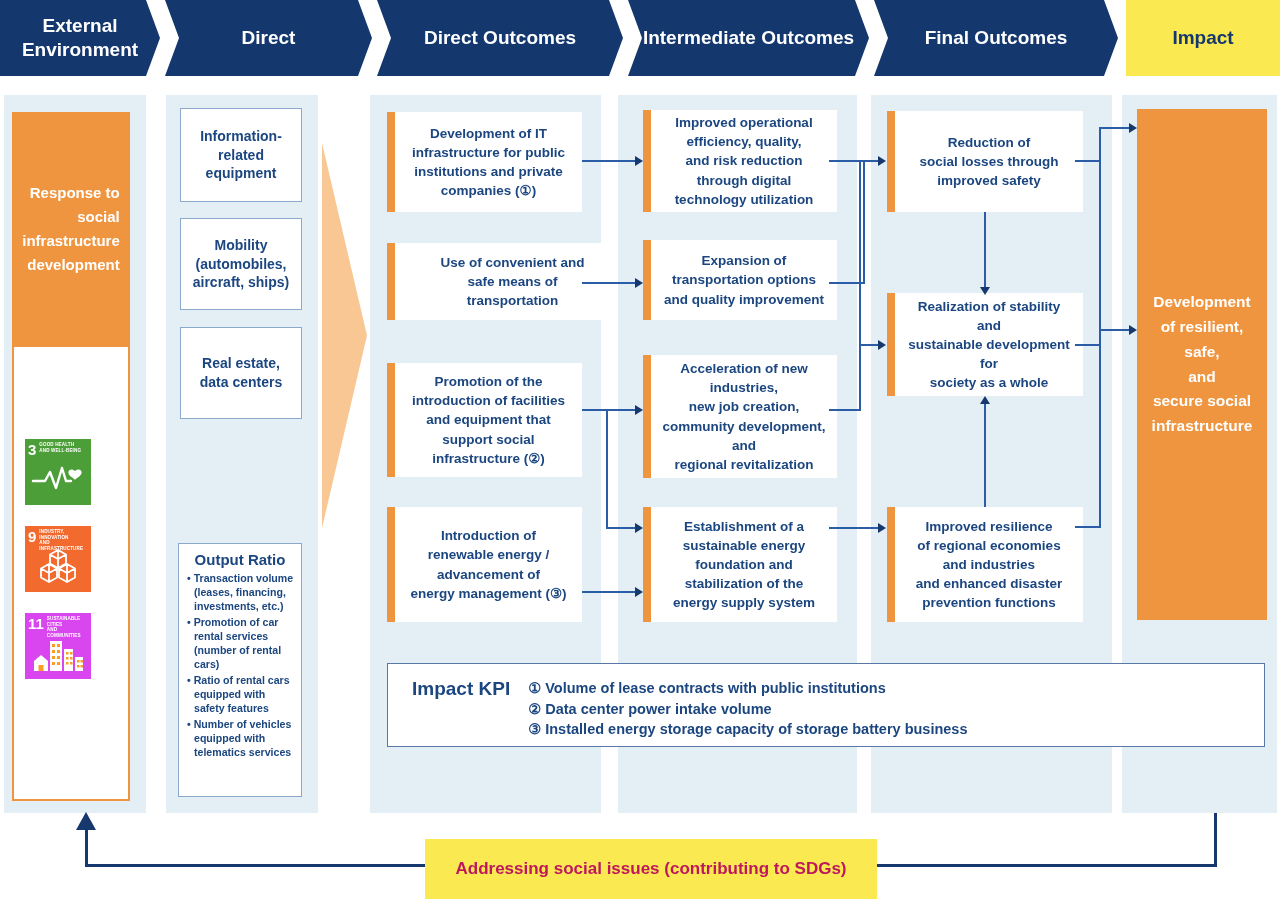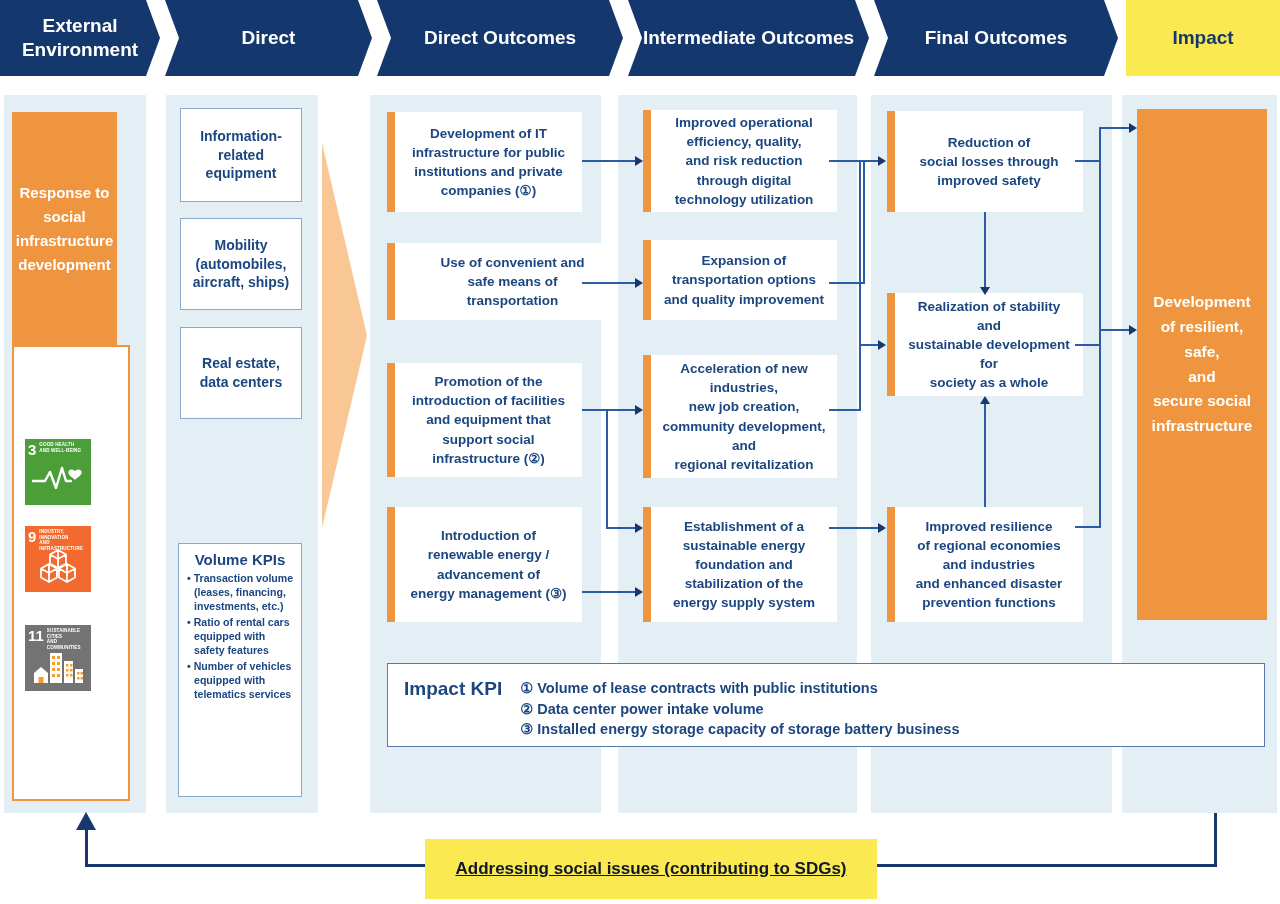--- a/index.html
+++ b/index.html
@@ -36,27 +36,27 @@
   
   .kpibox{position:absolute;left:178px;top:543px;width:124px;height:254px;background:#fff;
         border:1px solid #8BA9CC;box-sizing:border-box;color:#1B4680;}
   .kpibox h4{margin:7px 4px 4px;text-align:center;font-size:15px;font-weight:700;}
   .kpibox ul{margin:0;padding:0 4px 0 8px;list-style:none;}
   .kpibox li{font-size:10.6px;font-weight:600;line-height:1.32;margin-bottom:2px;text-indent:-7px;padding-left:7px;}
   .kpibox li::before{content:"\2022\00a0";}
   
   .impactkpi{position:absolute;left:387px;top:663px;width:878px;height:84px;background:#fff;
         border:1.5px solid #5878A8;box-sizing:border-box;display:flex;gap:18px;
-        padding:14px 0 0 16px;color:#1B4680;}
+        padding:14px 0 0 24px;color:#1B4680;}
   .impactkpi .ttl{font-size:19px;font-weight:700;}
   .impactkpi .itm{font-size:14.5px;font-weight:600;line-height:1.42;}
   
   .banner{position:absolute;left:425px;top:839px;width:452px;height:60px;background:#FAE951;
-        color:#0f172a;display:flex;align-items:center;justify-content:center;
-        font-size:17px;font-weight:700;z-index:5;text-decoration:underline;}
+        color:#be185d;display:flex;align-items:center;justify-content:center;
+        font-size:17px;font-weight:700;z-index:5;}
   
   .h{position:absolute;height:2px;background:#2B5CA6;}
   .v{position:absolute;width:2px;background:#2B5CA6;}
   .h3{position:absolute;height:3px;background:#16386F;}
   .v3{position:absolute;width:3px;background:#16386F;}
   .ar{position:absolute;width:0;height:0;border-top:5px solid transparent;
       border-bottom:5px solid transparent;border-left:8px solid #16386F;}
   .ad{position:absolute;width:0;height:0;border-left:5px solid transparent;
       border-right:5px solid transparent;border-top:8px solid #16386F;}
   .au{position:absolute;width:0;height:0;border-left:5px solid transparent;
@@ -89,21 +89,21 @@
   <div class="chev" style="left:628px;width:241px;">
       <span>Intermediate Outcomes</span>
     </div>
   <div class="chev" style="left:874px;width:244px;">
       <span>Final Outcomes</span>
     </div>
   <div class="chev impact" style="left:1126px;width:154px;">
       <span>Impact</span>
     </div>
 
-  <div class="orangebox pre" style="left:12px;top:112px;width:105px;height:233px;">Response to
+  <div class="orangebox pre" style="left:12px;top:112px;width:118px;height:233px;text-align:right;">Response to
 social
 infrastructure
 development</div>
   <div class="sdgwrap"></div>
 
   <div class="sdg" style="top:439px;background:#4C9F38;">
     <div class="sdg-head">
       <span class="sdg-num">3</span>
       <span class="sdg-label pre">GOOD HEALTH
 AND WELL-BEING</span>
@@ -122,21 +122,21 @@
     </div>
     <svg width="54" height="38" viewBox="0 0 54 38">
       <g stroke="#fff" stroke-width="1.8" fill="none" stroke-linejoin="round">
         <path d="M27 2 l8 4.5 v9 l-8 4.5 l-8 -4.5 v-9 z M27 2 v9 M19 6.5 l8 4.5 l8 -4.5 M27 11 v9"></path>
         <path d="M18 16 l8 4.5 v9 l-8 4.5 l-8 -4.5 v-9 z M18 16 v9 M10 20.5 l8 4.5 l8 -4.5 M18 25 v9"></path>
         <path d="M36 16 l8 4.5 v9 l-8 4.5 l-8 -4.5 v-9 z M36 16 v9 M28 20.5 l8 4.5 l8 -4.5 M36 25 v9"></path>
       </g>
     </svg>
   </div>
 
-  <div class="sdg" style="top:613px;background:#737373;margin-top:12px;">
+  <div class="sdg" style="top:613px;background:#d946ef;">
     <div class="sdg-head">
       <span class="sdg-num">11</span>
       <span class="sdg-label pre">SUSTAINABLE CITIES
 AND COMMUNITIES</span>
     </div>
     <svg width="54" height="38" viewBox="0 0 54 38">
       <g fill="#fff">
         <path d="M3 26 l7 -6 l7 6 v10 h-14 z"></path>
         <rect x="7.5" y="30" width="5" height="6" fill="#F99D26"></rect>
         <rect x="19" y="6" width="12" height="30"></rect>
@@ -169,23 +169,24 @@
   <div class="obox pre" style="left:180px;top:108px;width:120px;height:92px;">Information-
 related
 equipment</div>
   <div class="obox pre" style="left:180px;top:218px;width:120px;height:90px;">Mobility
 (automobiles,
 aircraft, ships)</div>
   <div class="obox pre" style="left:180px;top:327px;width:120px;height:90px;">Real estate,
 data centers</div>
 
   <div class="kpibox">
-    <h4>Volume KPIs</h4>
+    <h4>Output Ratio</h4>
     <ul>
       <li>Transaction volume (leases, financing, investments, etc.)</li>
+      <li>Promotion of car rental services (number of rental cars)</li>
       <li>Ratio of rental cars equipped with safety features</li>
       <li>Number of vehicles equipped with telematics services</li>
     </ul>
   </div>
 
   <div class="bigarrow"></div>
 
   <div class="abox pre" style="left:387px;top:112px;width:187px;height:100px;">Development of IT
 infrastructure for public
 institutions and private

